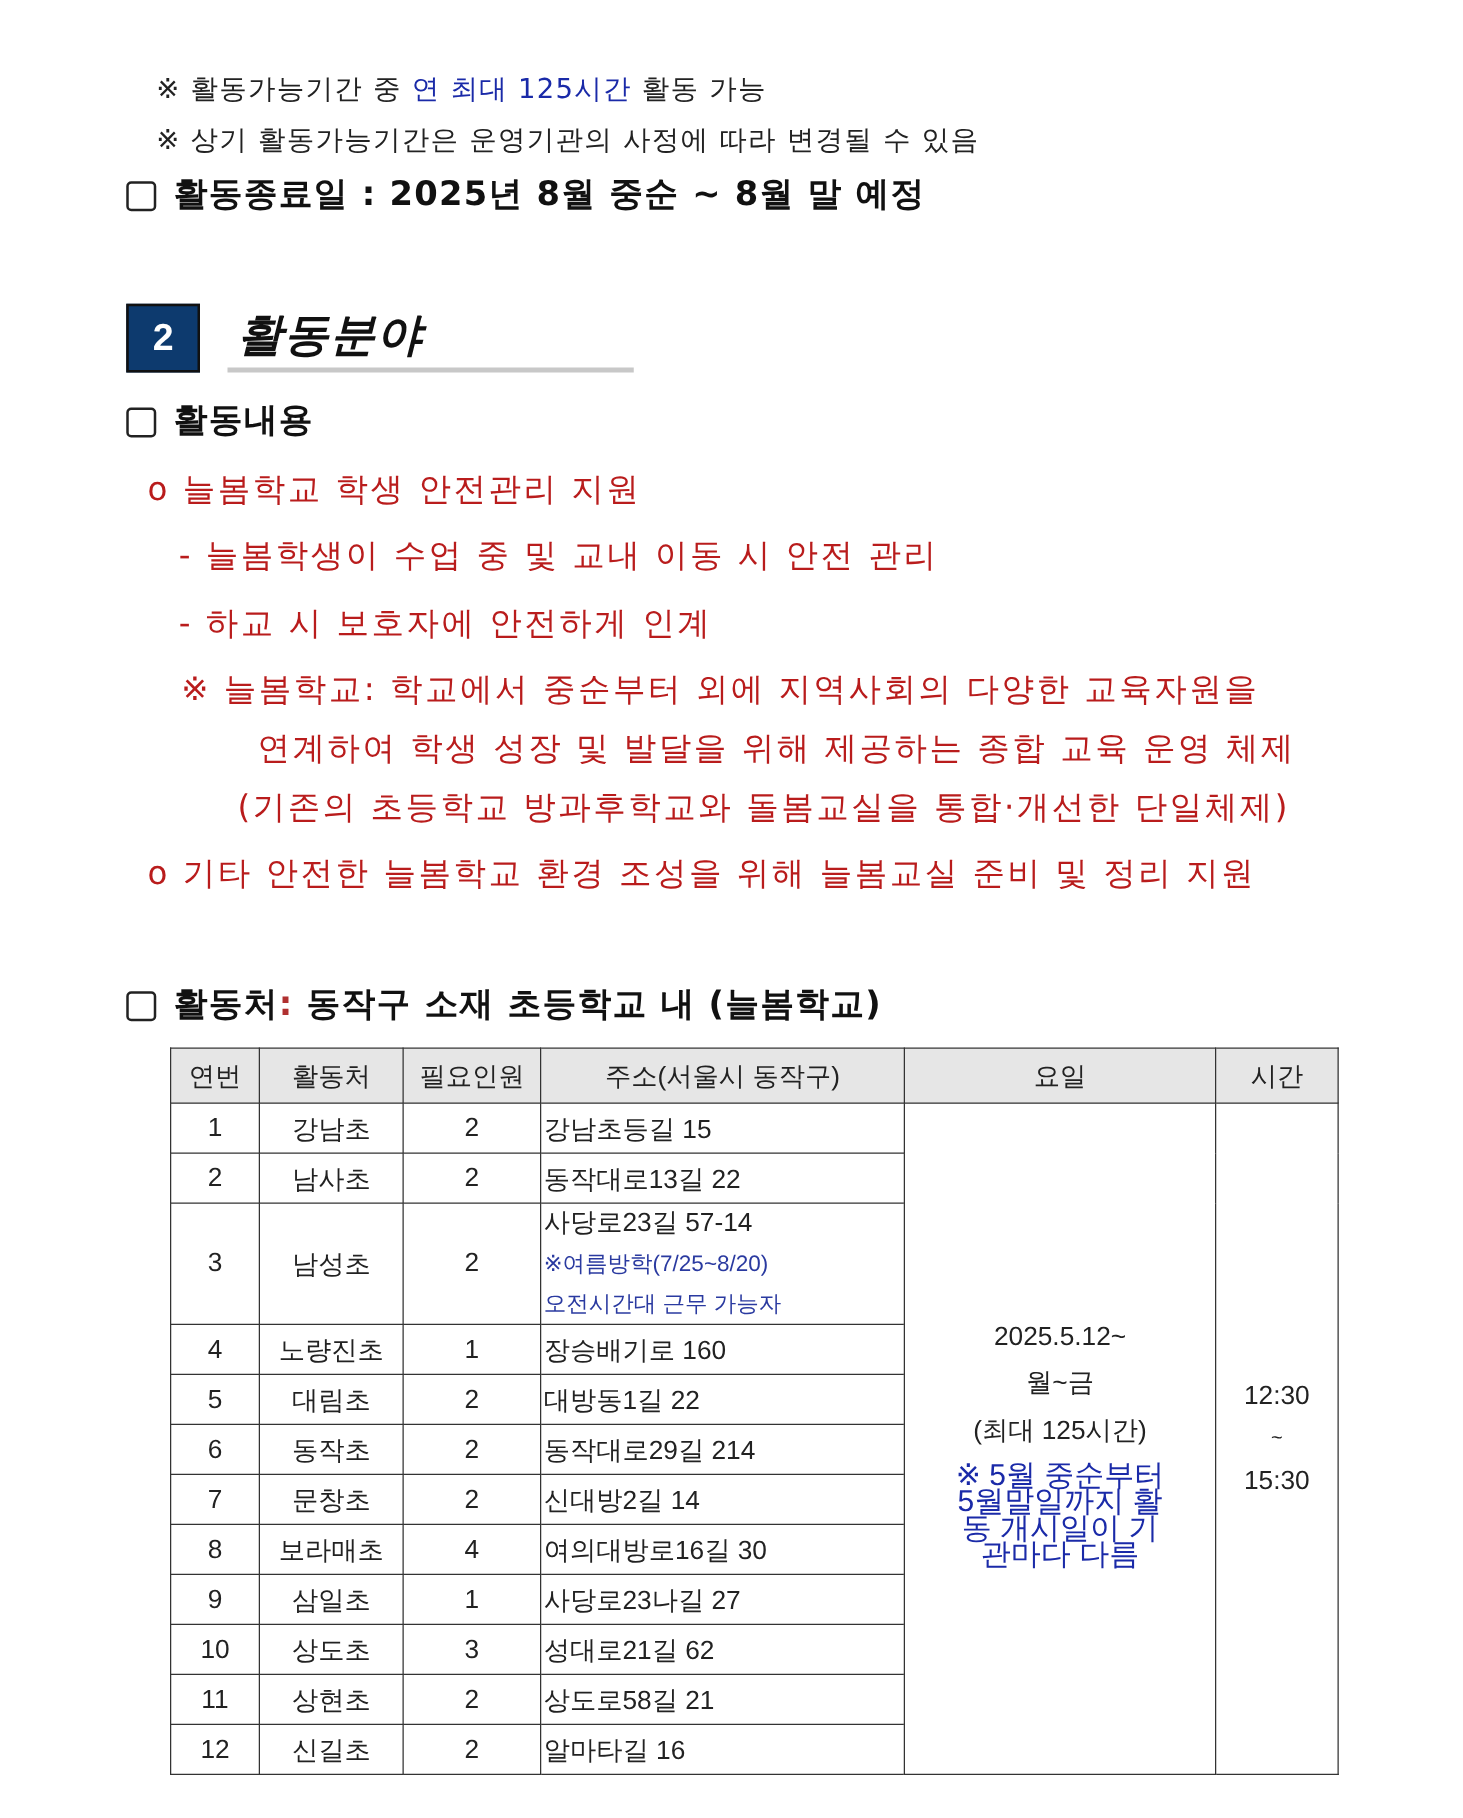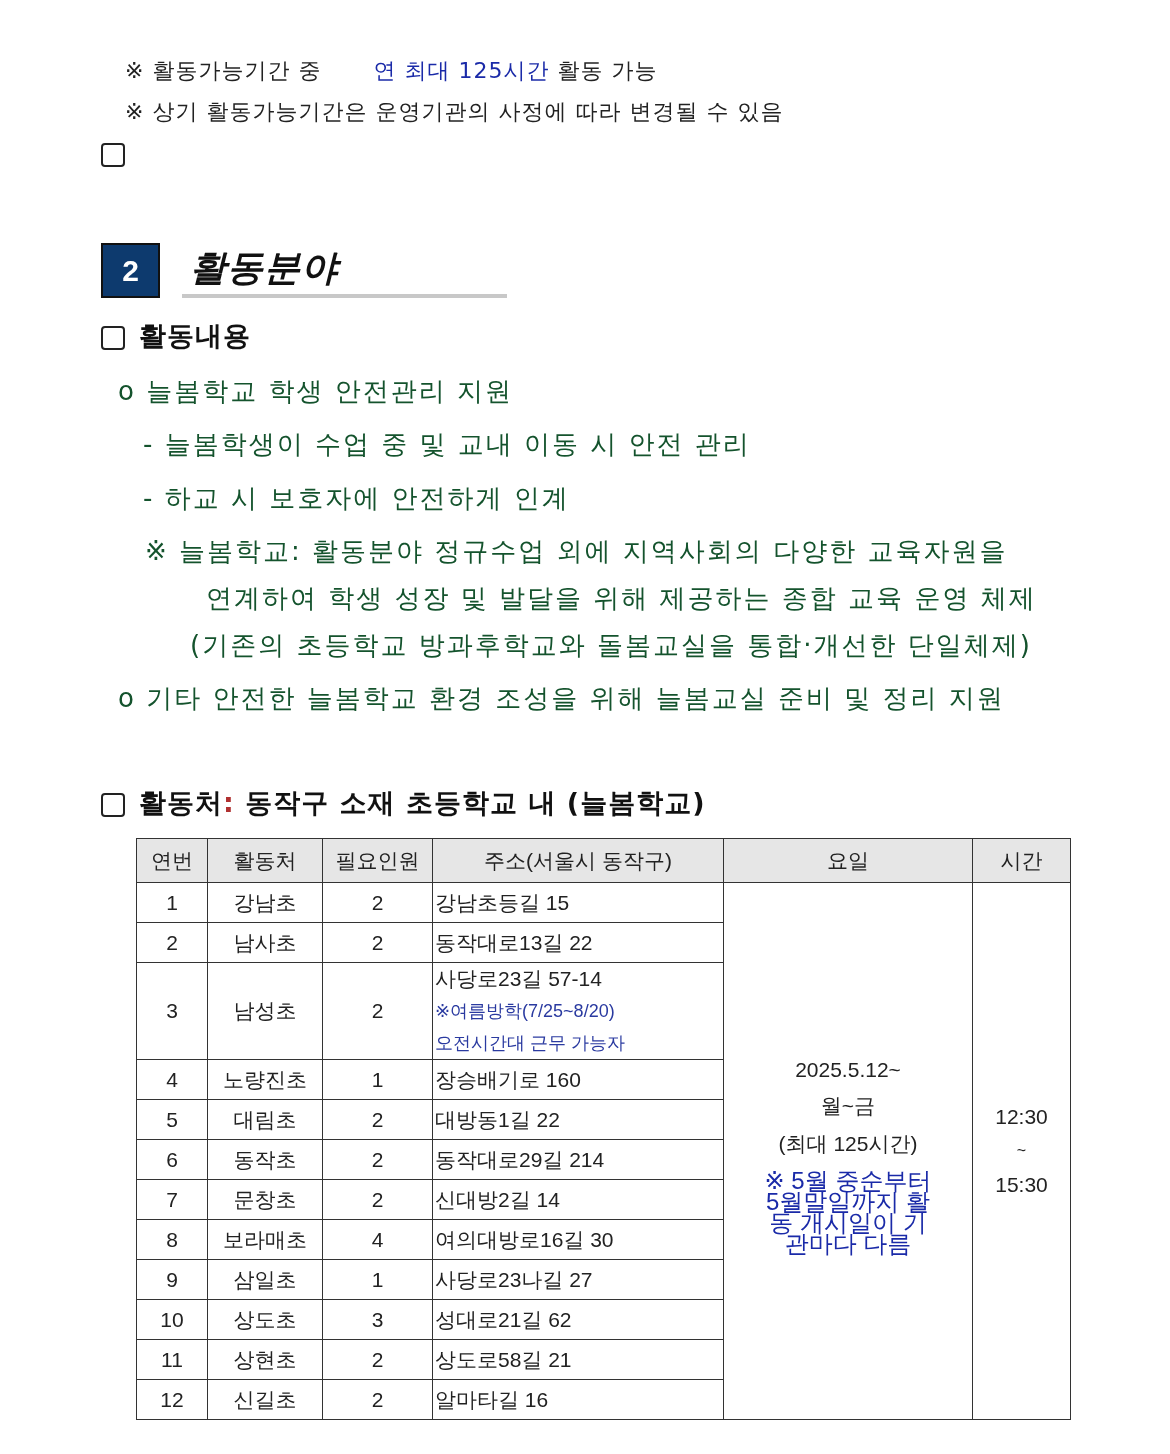--- a/index.html
+++ b/index.html
@@ -1,23 +1,23 @@
 <!DOCTYPE html>
 <html><head>
 <meta charset="utf-8">
 <style>
   html, body { margin:0; padding:0; background:#ffffff; }
   body { width:1170px; height:1454px; position:relative; overflow:hidden;
          font-family: "DejaVu Sans", "Liberation Sans", sans-serif; color:#111; }
   .abs { position:absolute; white-space:nowrap; }
   .note { font-size:22px; letter-spacing:1px; color:#222; }
-  .blue { color:#1a2aa8;margin-left:44px; }
+  .blue { color:#1a2aa8; }
   .checkbox { display:inline-block; width:24px; height:24px; border:2px solid #222; border-radius:4px; box-sizing:border-box; vertical-align:middle; margin-right:14px; }
   .h-bold { font-size:27px; font-weight:bold; letter-spacing:1px; }
-  .body-text { font-size:26px; letter-spacing:2px; color:#14532d; }
+  .body-text { font-size:26px; letter-spacing:2px; color:#b91c1c; }
   .sec-badge { position:absolute; left:101px; top:243px; width:59px; height:55px; background:#0d3a6e; border:2px solid #111; box-sizing:border-box; color:#fff; font-size:30px; font-weight:bold; display:flex; align-items:center; justify-content:center; font-family:"Liberation Sans", sans-serif; }
   .sec-title { position:absolute; left:190px; top:244px; font-size:36px; font-weight:bold; letter-spacing:1px;font-style:italic; }
   .sec-underline { position:absolute; left:182px; top:294px; width:325px; height:4px; background:#c8c8c8; }
   .red { color:#b03030; }
   table { position:absolute; left:136px; top:838px; border-collapse:collapse; font-size:21px; font-family:"Liberation Sans", "DejaVu Sans", sans-serif; }
   th, td { border:1.5px solid #333; padding:0; text-align:center; vertical-align:middle; color:#222; }
   th { background:#e6e6e6; font-weight:normal; height:43px; }
   td { height:39px; }
   td.addr { text-align:left; padding-left:2px; }
   td.name { font-weight:normal; }
@@ -29,34 +29,34 @@
 </style>
 </head>
 <body>
 
 <div class="abs note" style="left:125px; top:56px;">
   <span>※ 활동가능기간 중 </span><span class="blue">연 최대 125시간</span><span> 활동 가능</span>
 </div>
 <div class="abs note" style="left:125px; top:97px;">※ 상기 활동가능기간은 운영기관의 사정에 따라 변경될 수 있음</div>
 
 <div class="abs h-bold" style="left:101px; top:137px;">
-  <span class="checkbox"></span>
+  <span class="checkbox"></span><span>활동종료일 : 2025년 8월 중순 ~ 8월 말 예정</span>
 </div>
 
 <div class="sec-badge">2</div>
 <div class="sec-title">활동분야</div>
 <div class="sec-underline"></div>
 
 <div class="abs h-bold" style="left:101px; top:318px;">
   <span class="checkbox"></span><span>활동내용</span>
 </div>
 <div class="abs body-text" style="left:118px; top:374px;">o 늘봄학교 학생 안전관리 지원</div>
 <div class="abs body-text" style="left:143px; top:427px;">- 늘봄학생이 수업 중 및 교내 이동 시 안전 관리</div>
 <div class="abs body-text" style="left:143px; top:481px;">- 하교 시 보호자에 안전하게 인계</div>
-<div class="abs body-text" style="left:145px; top:534px;">※ 늘봄학교: 활동분야 정규수업 외에 지역사회의 다양한 교육자원을</div>
+<div class="abs body-text" style="left:145px; top:534px;">※ 늘봄학교: 학교에서 중순부터 외에 지역사회의 다양한 교육자원을</div>
 <div class="abs body-text" style="left:190px; top:581px;margin-left:16px;">연계하여 학생 성장 및 발달을 위해 제공하는 종합 교육 운영 체제</div>
 <div class="abs body-text" style="left:190px; top:628px;">(기존의 초등학교 방과후학교와 돌봄교실을 통합·개선한 단일체제)</div>
 <div class="abs body-text" style="left:118px; top:681px;">o 기타 안전한 늘봄학교 환경 조성을 위해 늘봄교실 준비 및 정리 지원</div>
 
 <div class="abs h-bold" style="left:101px; top:785px;">
   <span class="checkbox"></span><span>활동처</span><span class="red">:</span><span> 동작구 소재 초등학교 내 (늘봄학교)</span>
 </div>
 
 <table>
   <colgroup>

